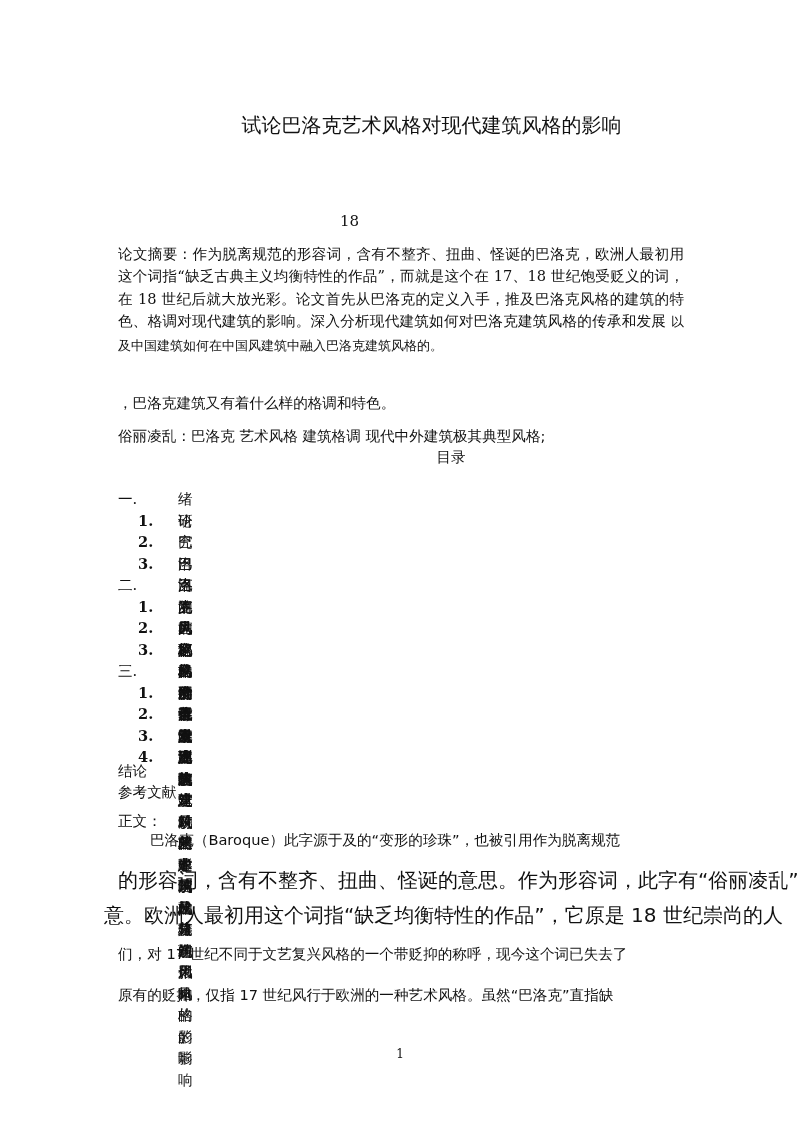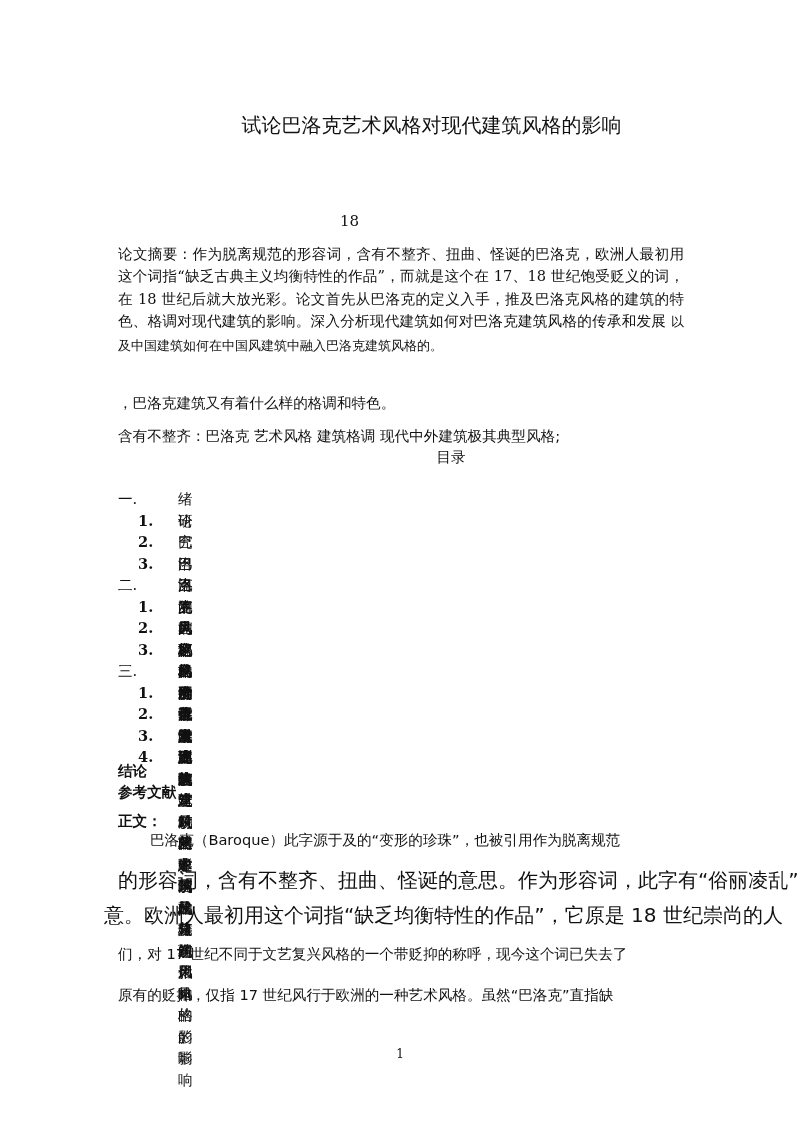--- a/index.html
+++ b/index.html
@@ -16,39 +16,39 @@
   .abstract-tail { left: 118px; top: 386px; font-size: 14.6px; margin-top: 8px; }
   .keywords { left: 118px; top: 427px; font-size: 14.6px; }
   .toc-title { left: 0; width: 794px; top: 448px; text-align: center; font-size: 14.6px; padding-left: 108px; box-sizing: border-box;}
 
   .toc { position: absolute; left: 118px; top: 488px; }
   .toc-row { height: 21.5px; line-height: 21.5px; font-size: 14.6px; position: relative; }
   .toc-row .mk { position: absolute; left: 0; width: 60px; }
   .toc-row.sub .mk { left: 20px; font-weight: bold; }
   .toc-row .tx { position: absolute; left: 60px; }
 
-  .tail-item { left: 118px; font-size: 14.6px; font-weight: bold; }
+  .tail-item { left: 118px; font-size: 14.6px; font-weight: normal; }
   .page-num { left: 0; width: 800px; text-align: center; top: 1047px; font-size: 12px; }
 </style>
 </head>
 <body>
 
 <div>
 
   <div class="abs serif title">试论巴洛克艺术风格对现代建筑风格的影响</div>
   <div class="abs serif author">18</div>
 
   <div class="abs serif abstract">
     <span>论文摘要：</span><span>作为脱离规范的形容词，含有不整齐、扭曲、怪诞的巴洛克，欧洲人最初用这个词指“缺乏古典主义均衡特性的作品”，而就是这个在 17、18 世纪饱受贬义的词，在 18 世纪后就大放光彩。论文首先从巴洛克的定义入手，推及巴洛克风格的建筑的特色、格调对现代建筑的影响。深入分析现代建筑如何对巴洛克建筑风格的传承和发展 </span><span class="small">以及中国建筑如何在中国风建筑中融入巴洛克建筑风格的。</span>
   </div>
 
   <div class="abs sans abstract-tail">，巴洛克建筑又有着什么样的格调和特色。</div>
 
   <div class="abs sans keywords">
-    <span>含有不整齐：</span><span>巴洛克  艺术风格  建筑格调  现代中外建筑极其典型风格;</span>
+    <span>俗丽凌乱：</span><span>巴洛克  艺术风格  建筑格调  现代中外建筑极其典型风格;</span>
   </div>
 
   <div class="abs sans toc-title">目录</div>
 
   <div class="toc">
     <div class="toc-row">
         <span class="mk serif">一.</span>
         <span class="tx sans">绪论</span>
       </div>
     <div class="toc-row sub">

